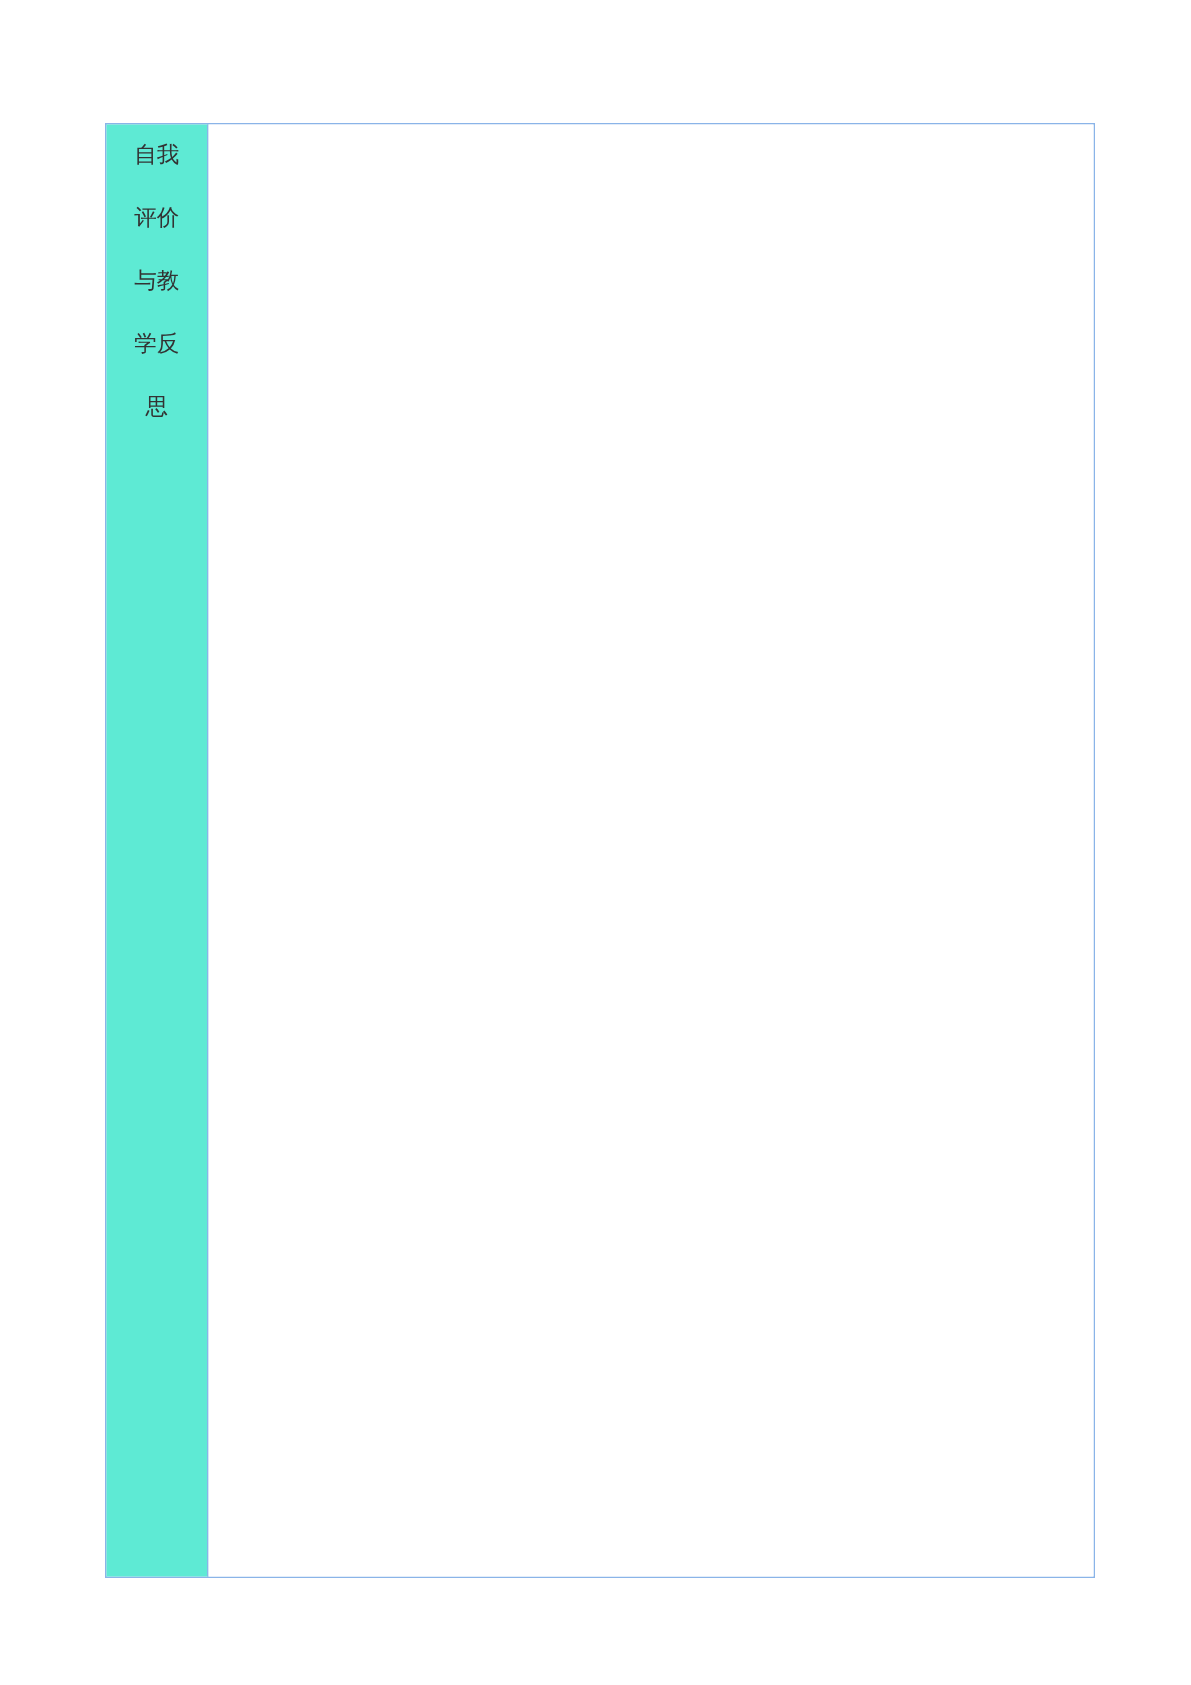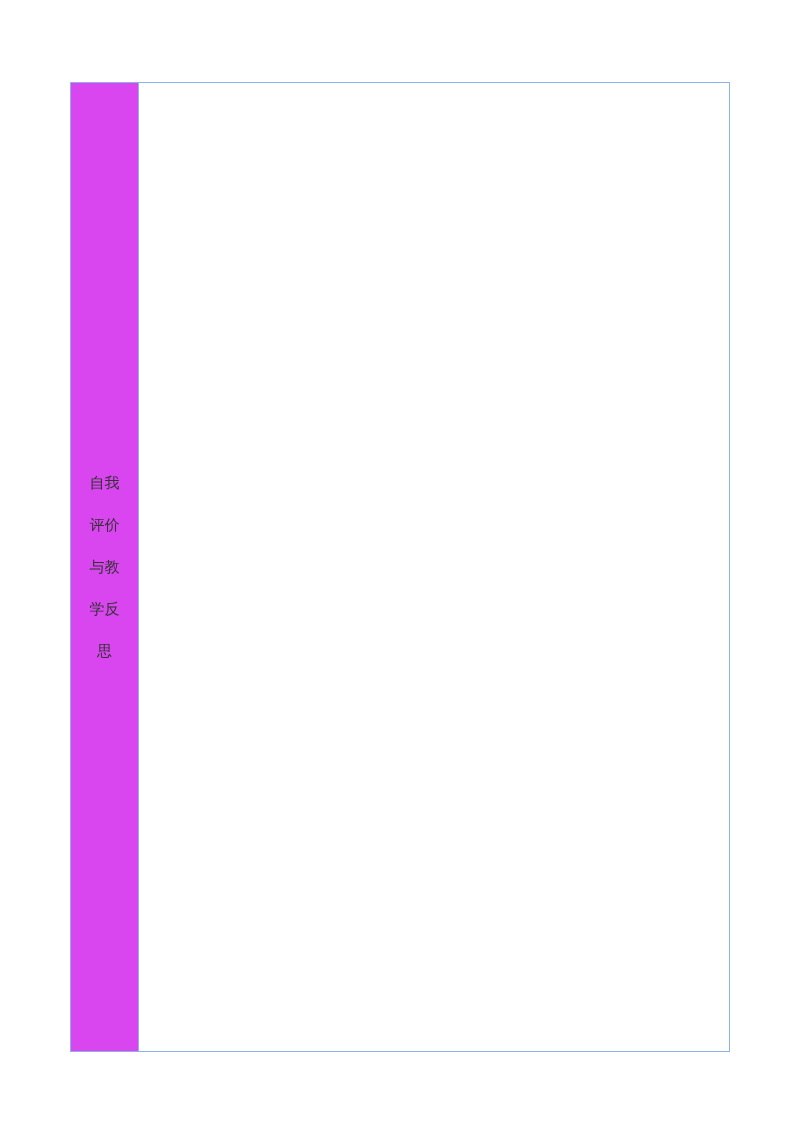--- a/index.html
+++ b/index.html
@@ -19,25 +19,25 @@
       left: 70px;
       top: 82px;
       width: 660px;
       height: 970px;
       border: 1px solid #8ab4e8;
       display: flex;
     }
     .left-cell {
       width: 68px;
       height: 100%;
-      background: #d946ef;
+      background: #5eead4;
       border-right: 1px solid #8ab4e8;
       display: flex;
       flex-direction: column;
-      justify-content: center;
+      justify-content: flex-start;
       align-items: center;
     }
     .vertical-label {
       font-size: 15px;
       color: #333333;
       text-align: center;
       line-height: 42px;
       width: 2em;
     }
     .right-cell {

